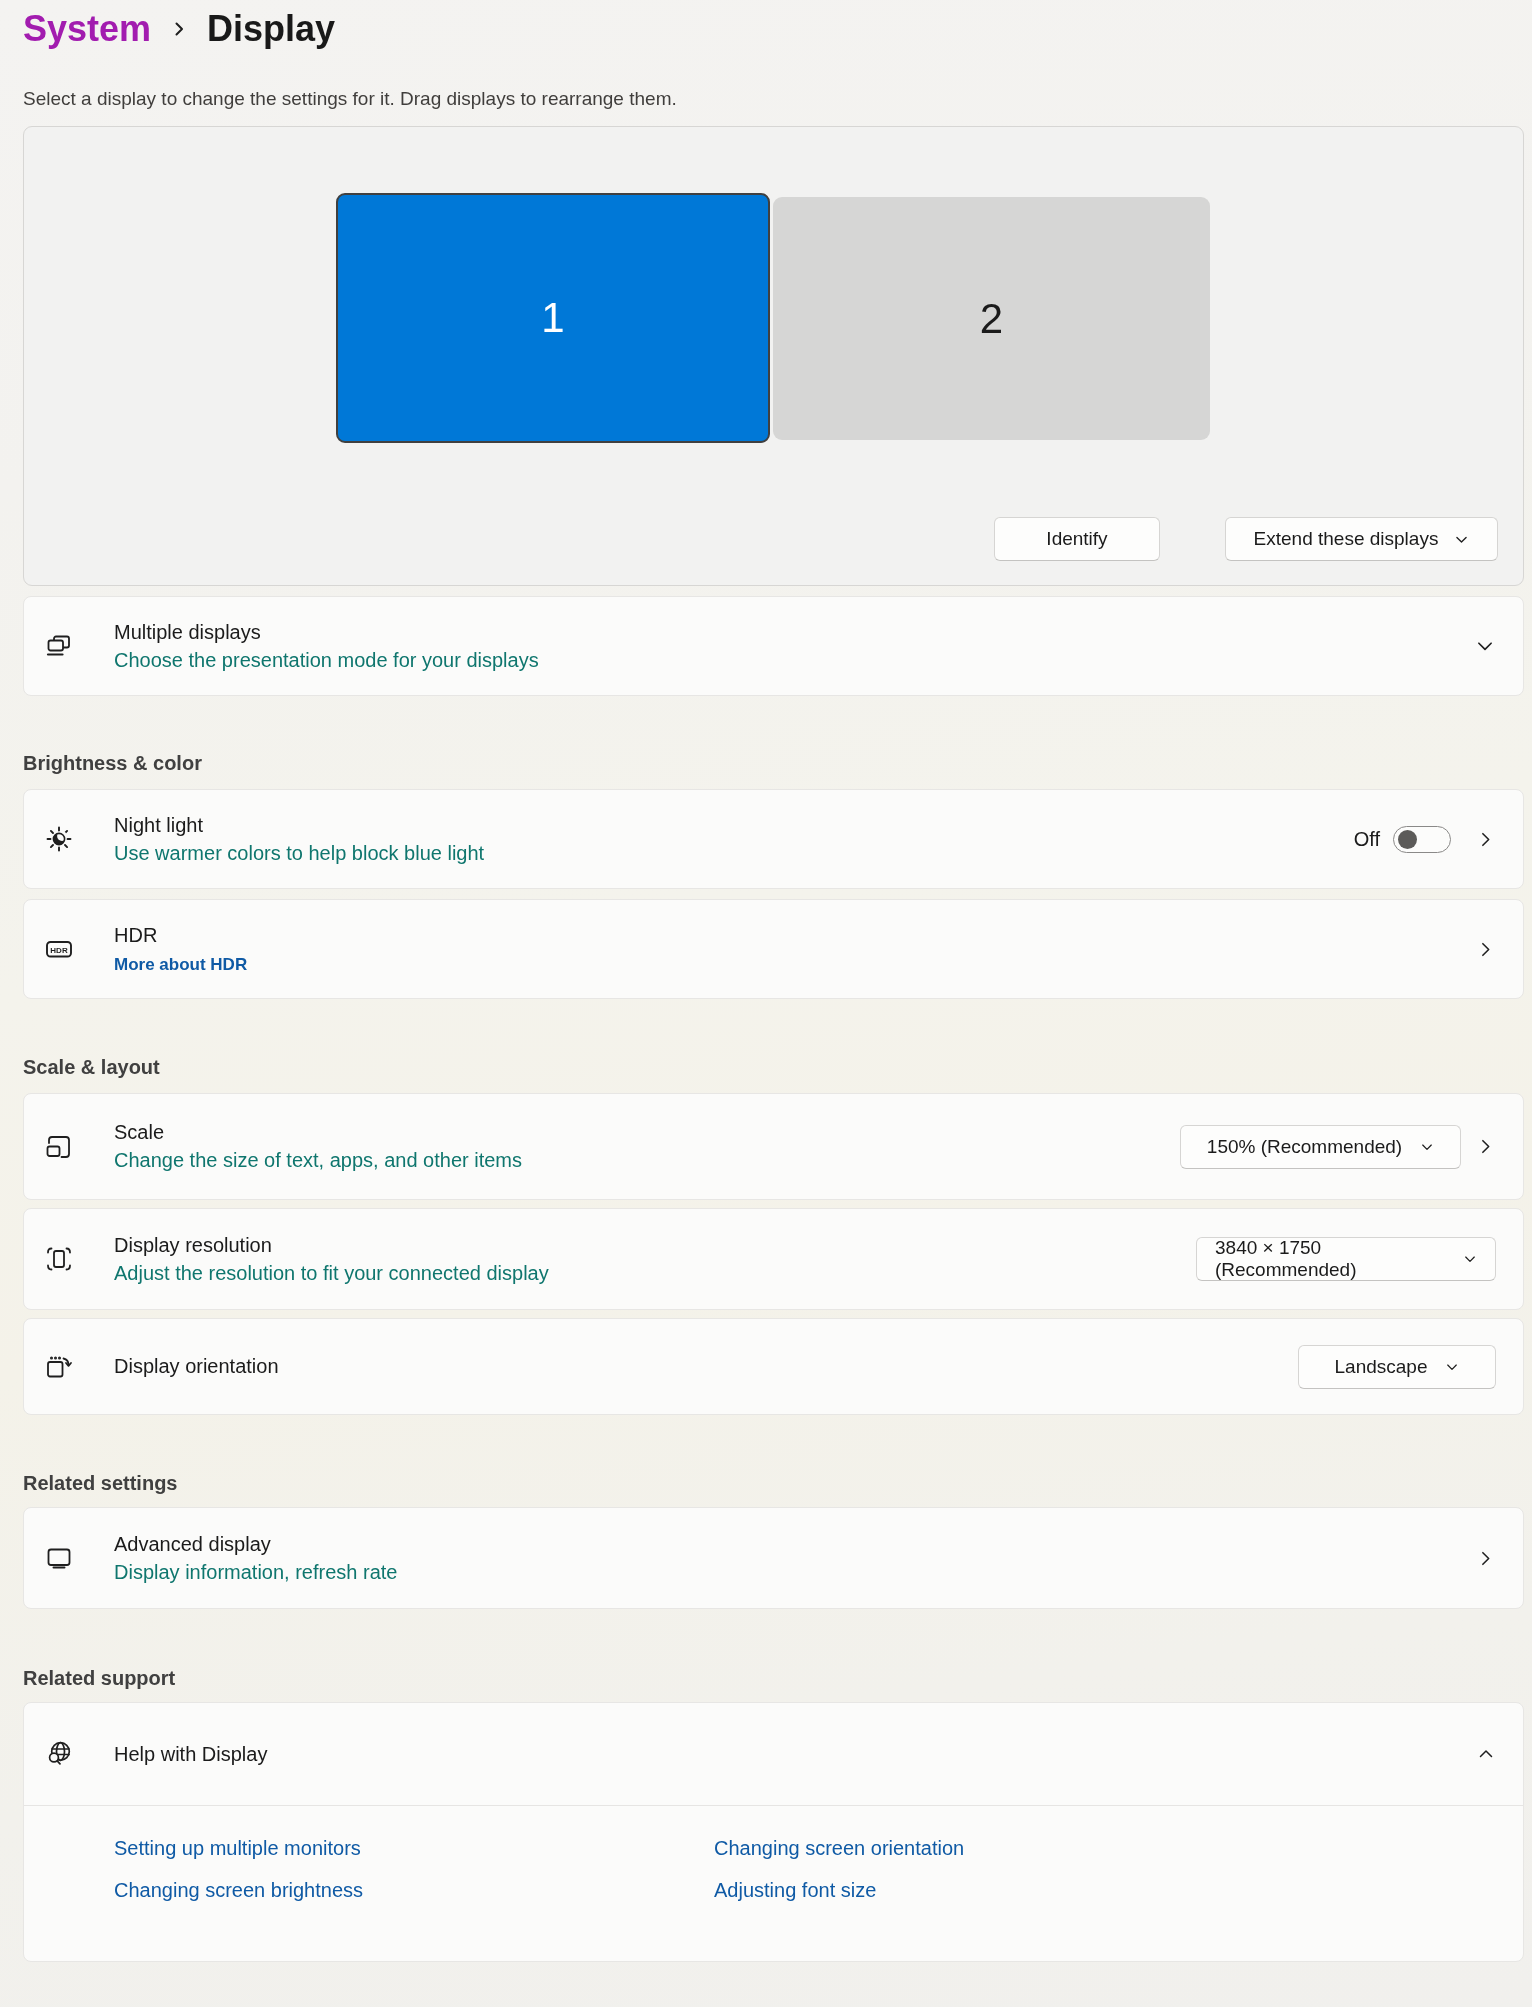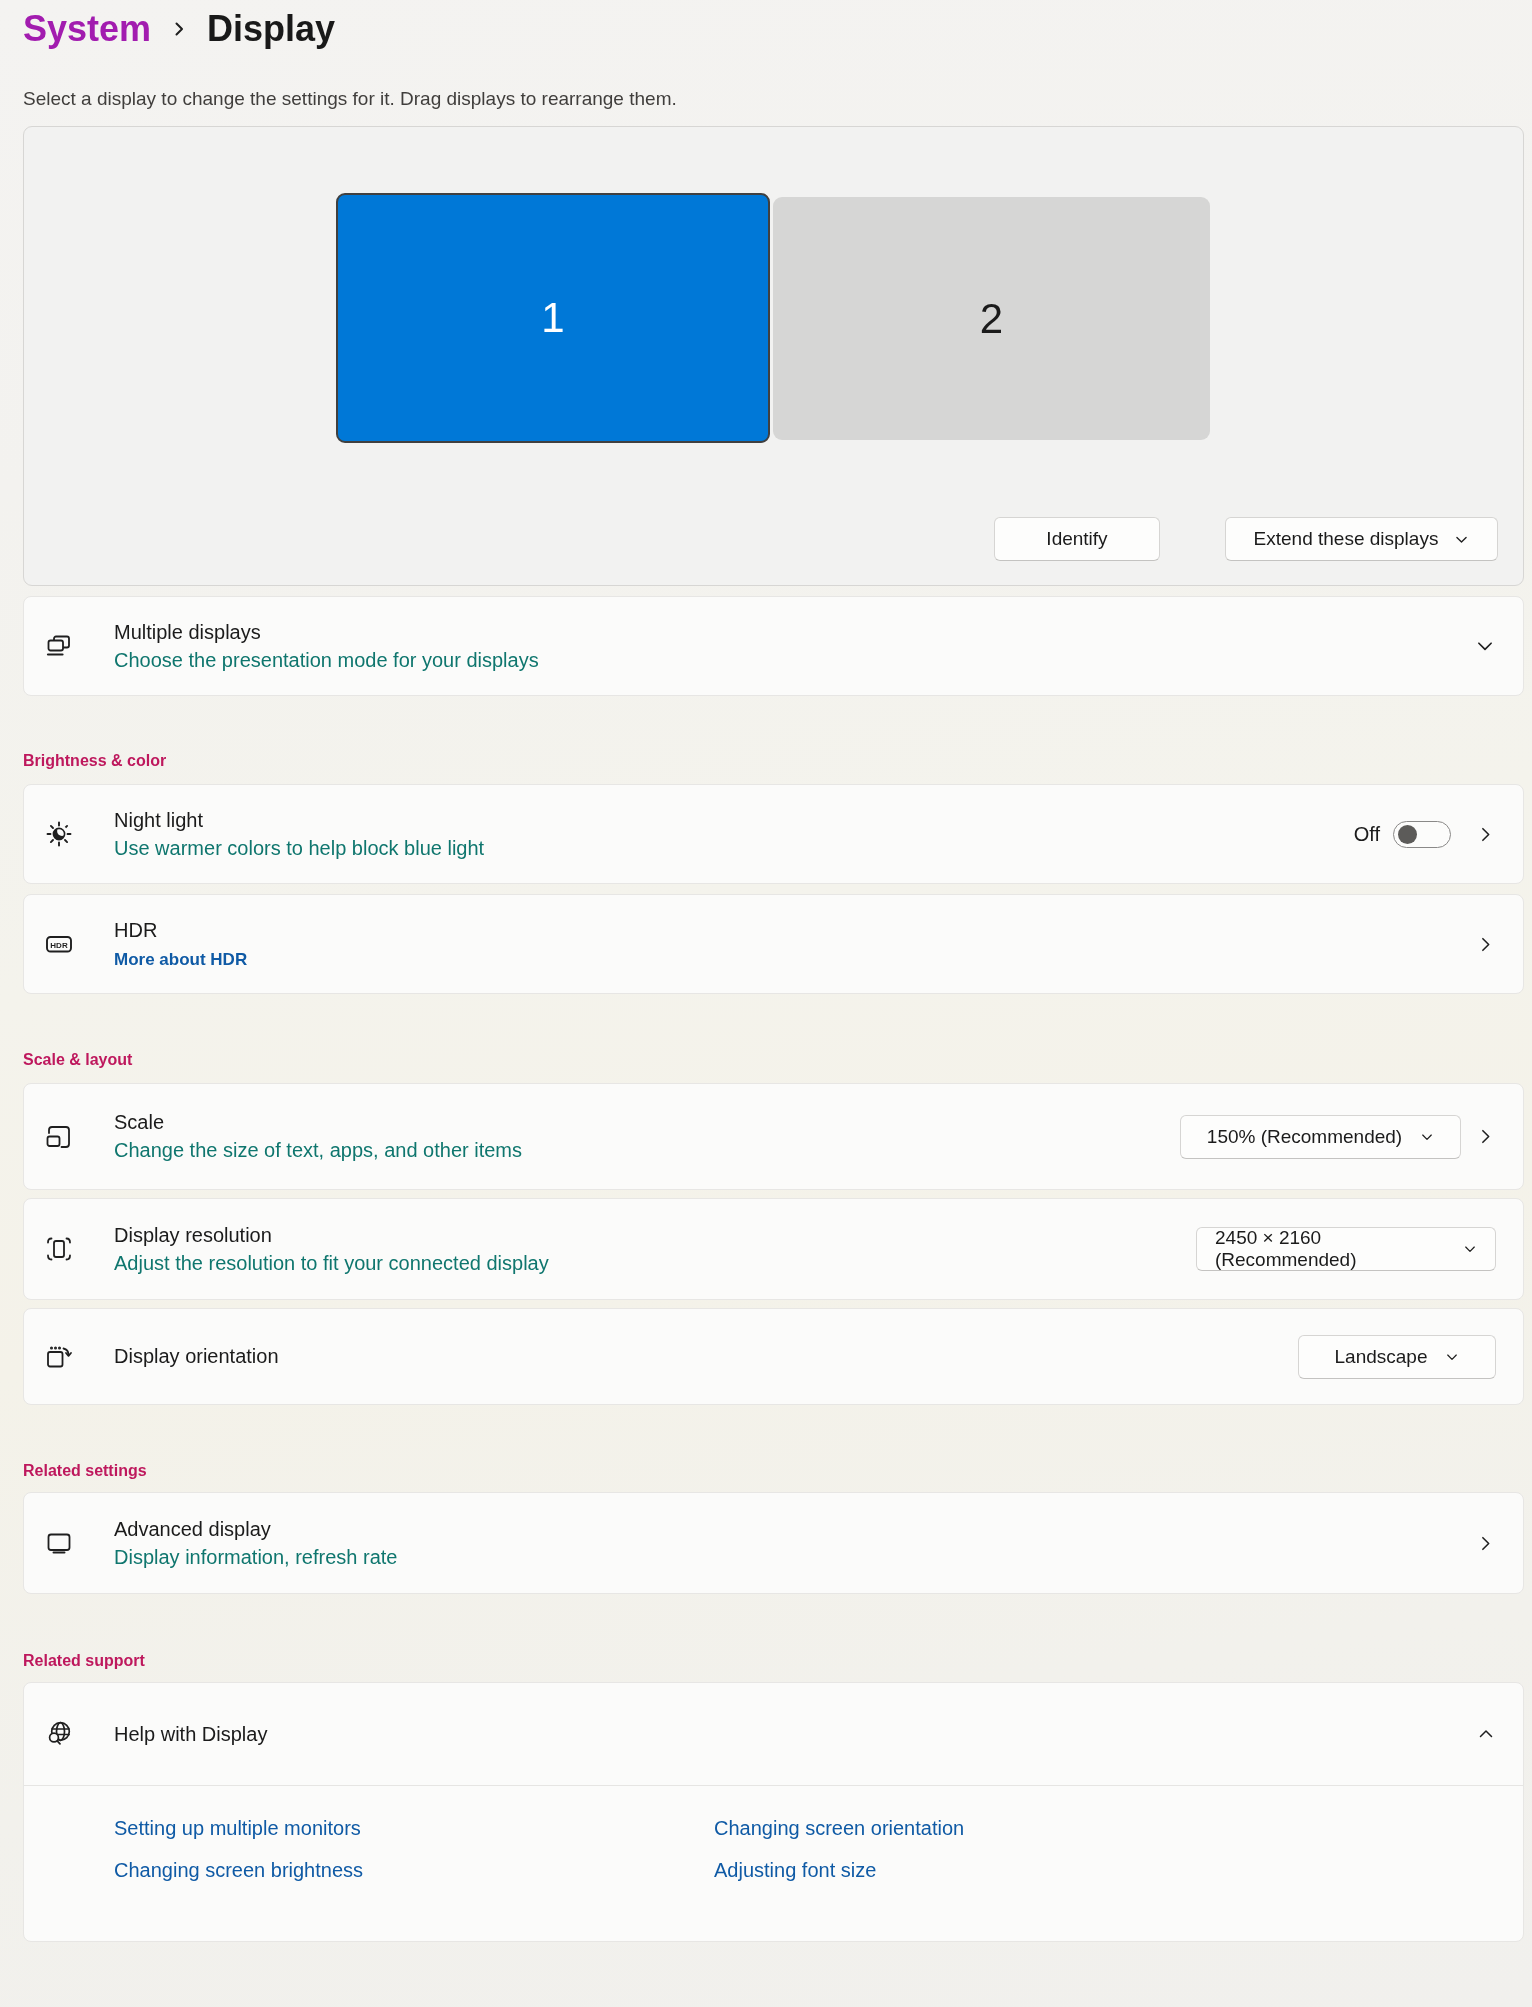--- a/index.html
+++ b/index.html
@@ -49,21 +49,21 @@
     display: flex; align-items: center;
     padding: 0 28px 0 17px;
   }
   .card + .card { margin-top: 0; }
   .row-icon { width: 36px; height: 36px; flex: 0 0 36px; margin-right: 37px; display: flex; align-items: center; justify-content: center; }
   .row-text { display: flex; flex-direction: column; gap: 5px; }
   .row-title { font-size: 20px; color: #1b1b1b; }
   .row-sub { font-size: 20px; color: #0f766e; }
   .row-right { margin-left: auto; display: flex; align-items: center; }
 
-  .section-h { font-size: 16px; font-weight: 700; color: #be185d; }
+  .section-h { font-size: 20px; font-weight: 700; color: #404040; }
 
   .dropdown {
     height: 44px; background: #fdfdfc; border: 1px solid #d6d5d3; border-bottom-color: #c4c3c1;
     border-radius: 6px; display: flex; align-items: center; justify-content: center;
     font-size: 19px; color: #1b1b1b; gap: 18px; padding: 0 18px;
   }
 
   .toggle {
     width: 58px; height: 27px; border-radius: 14px; position: relative;
     background: #fcfcfb; border: 1px solid #8a8988;
@@ -246,21 +246,21 @@
         <path d="M25.5 7.5 Q29 7.5 29 11.5"></path>
           <path d="M29 24.5 Q29 28.5 25.5 28.5"></path>
       </svg>
     </span>
     <span class="row-text">
       <span class="row-title">Display resolution</span>
       <span class="row-sub">Adjust the resolution to fit your connected display</span>
     </span>
     <span class="row-right">
       <span class="dropdown" style="width:300px;">
-        <span>2450 × 2160 (Recommended)</span>
+        <span>3840 × 1750 (Recommended)</span>
         <span class="chev">
           <svg class="icon-stroke" width="14" height="14" viewBox="0 0 18 18" style="stroke-width:1.6">
               <path d="M3.5 6.5 L9 12 L14.5 6.5"></path>
             </svg>
         </span>
       </span>
     </span>
   </div>
 
   <div class="card" style="margin-top:8px; height:97px; padding-right:27px;">

